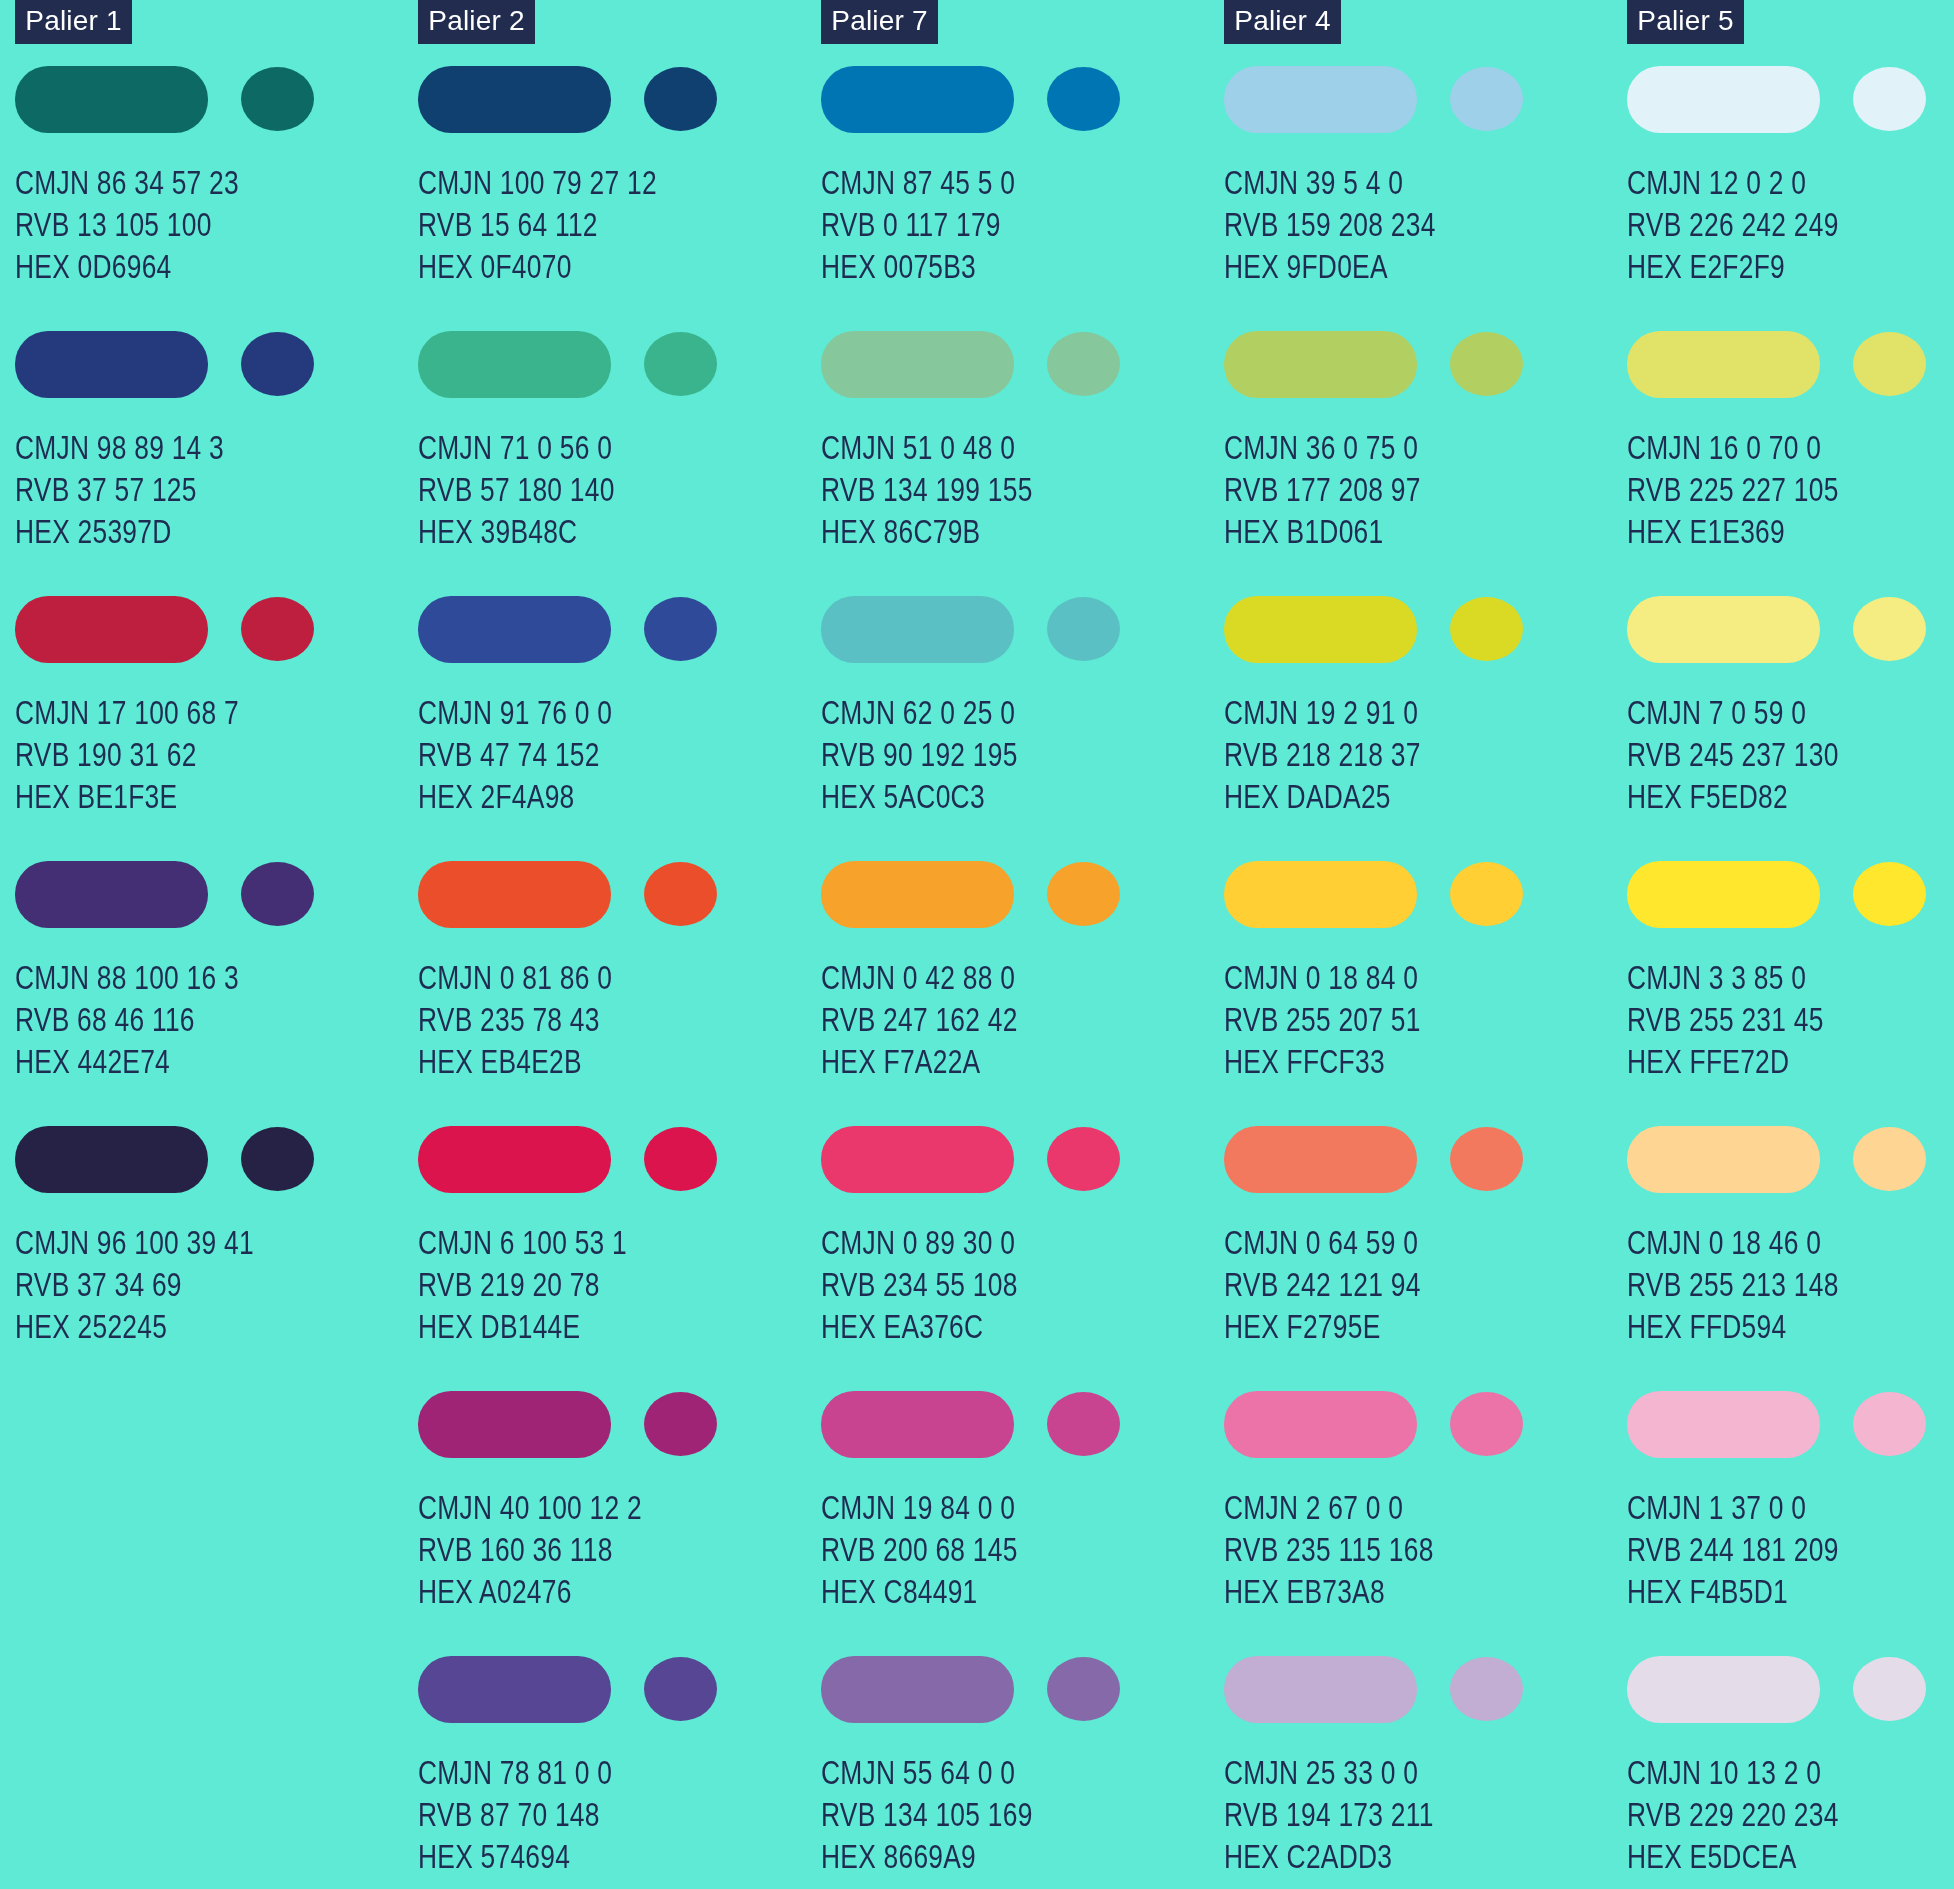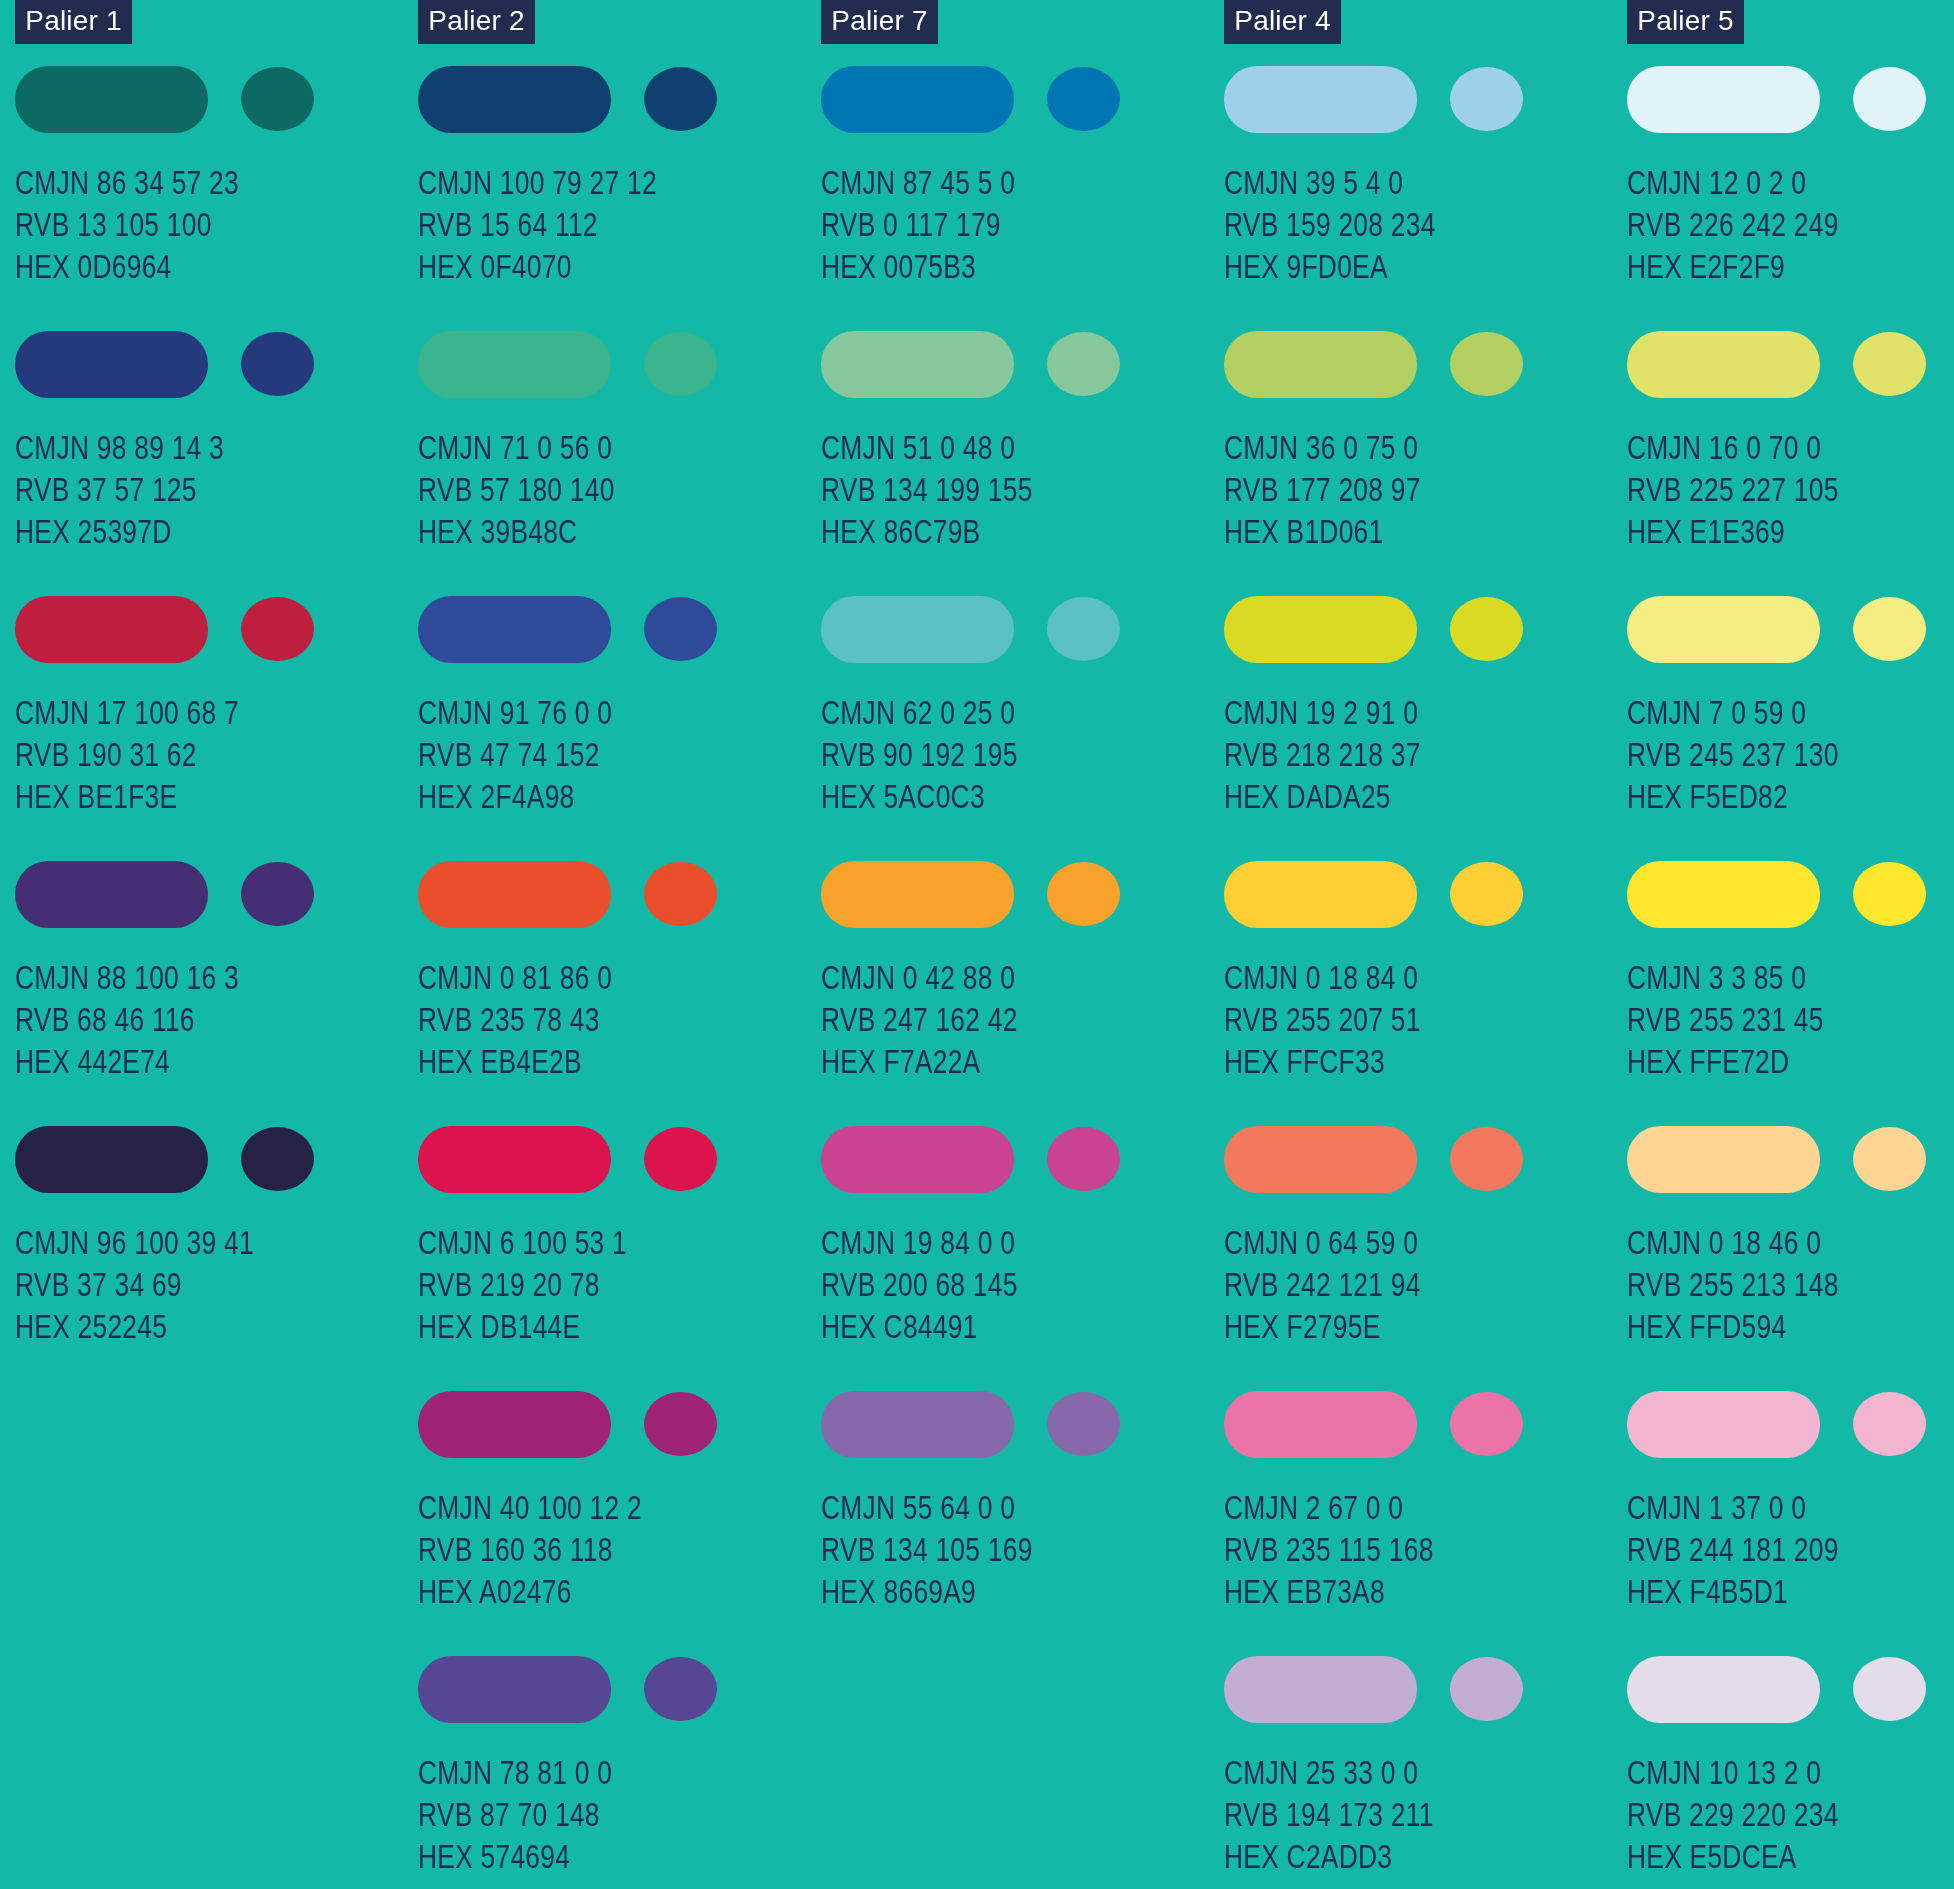--- a/index.html
+++ b/index.html
@@ -9,21 +9,21 @@
     height: 1890px;
     background: #ffffff;
     font-family: "Liberation Sans", sans-serif;
     overflow: hidden;
   }
 
   #sheet {
     position: relative;
     width: 1955px;
     height: 1890px;
-    background: #14b8a6;
+    background: #5eead4;
   }
 
   
   .columns {
     display: grid;
     grid-template-columns: repeat(5, 403px);
     width: 2015px;
     padding-left: 14.7px;
   }
 
@@ -253,20 +253,30 @@
             <div class="pill" style="background: rgb(247, 162, 42);"></div>
             <div class="dot" style="background: rgb(247, 162, 42);"></div>
           </div>
           <div class="codes">
             <div>CMJN 0 42 88 0</div>
             <div>RVB 247 162 42</div>
             <div>HEX F7A22A</div>
           </div>
         </div><div class="swatch-block">
           <div class="shapes">
+            <div class="pill" style="background: rgb(234, 55, 108);"></div>
+            <div class="dot" style="background: rgb(234, 55, 108);"></div>
+          </div>
+          <div class="codes">
+            <div>CMJN 0 89 30 0</div>
+            <div>RVB 234 55 108</div>
+            <div>HEX EA376C</div>
+          </div>
+        </div><div class="swatch-block">
+          <div class="shapes">
             <div class="pill" style="background: rgb(200, 68, 145);"></div>
             <div class="dot" style="background: rgb(200, 68, 145);"></div>
           </div>
           <div class="codes">
             <div>CMJN 19 84 0 0</div>
             <div>RVB 200 68 145</div>
             <div>HEX C84491</div>
           </div>
         </div><div class="swatch-block">
           <div class="shapes">

